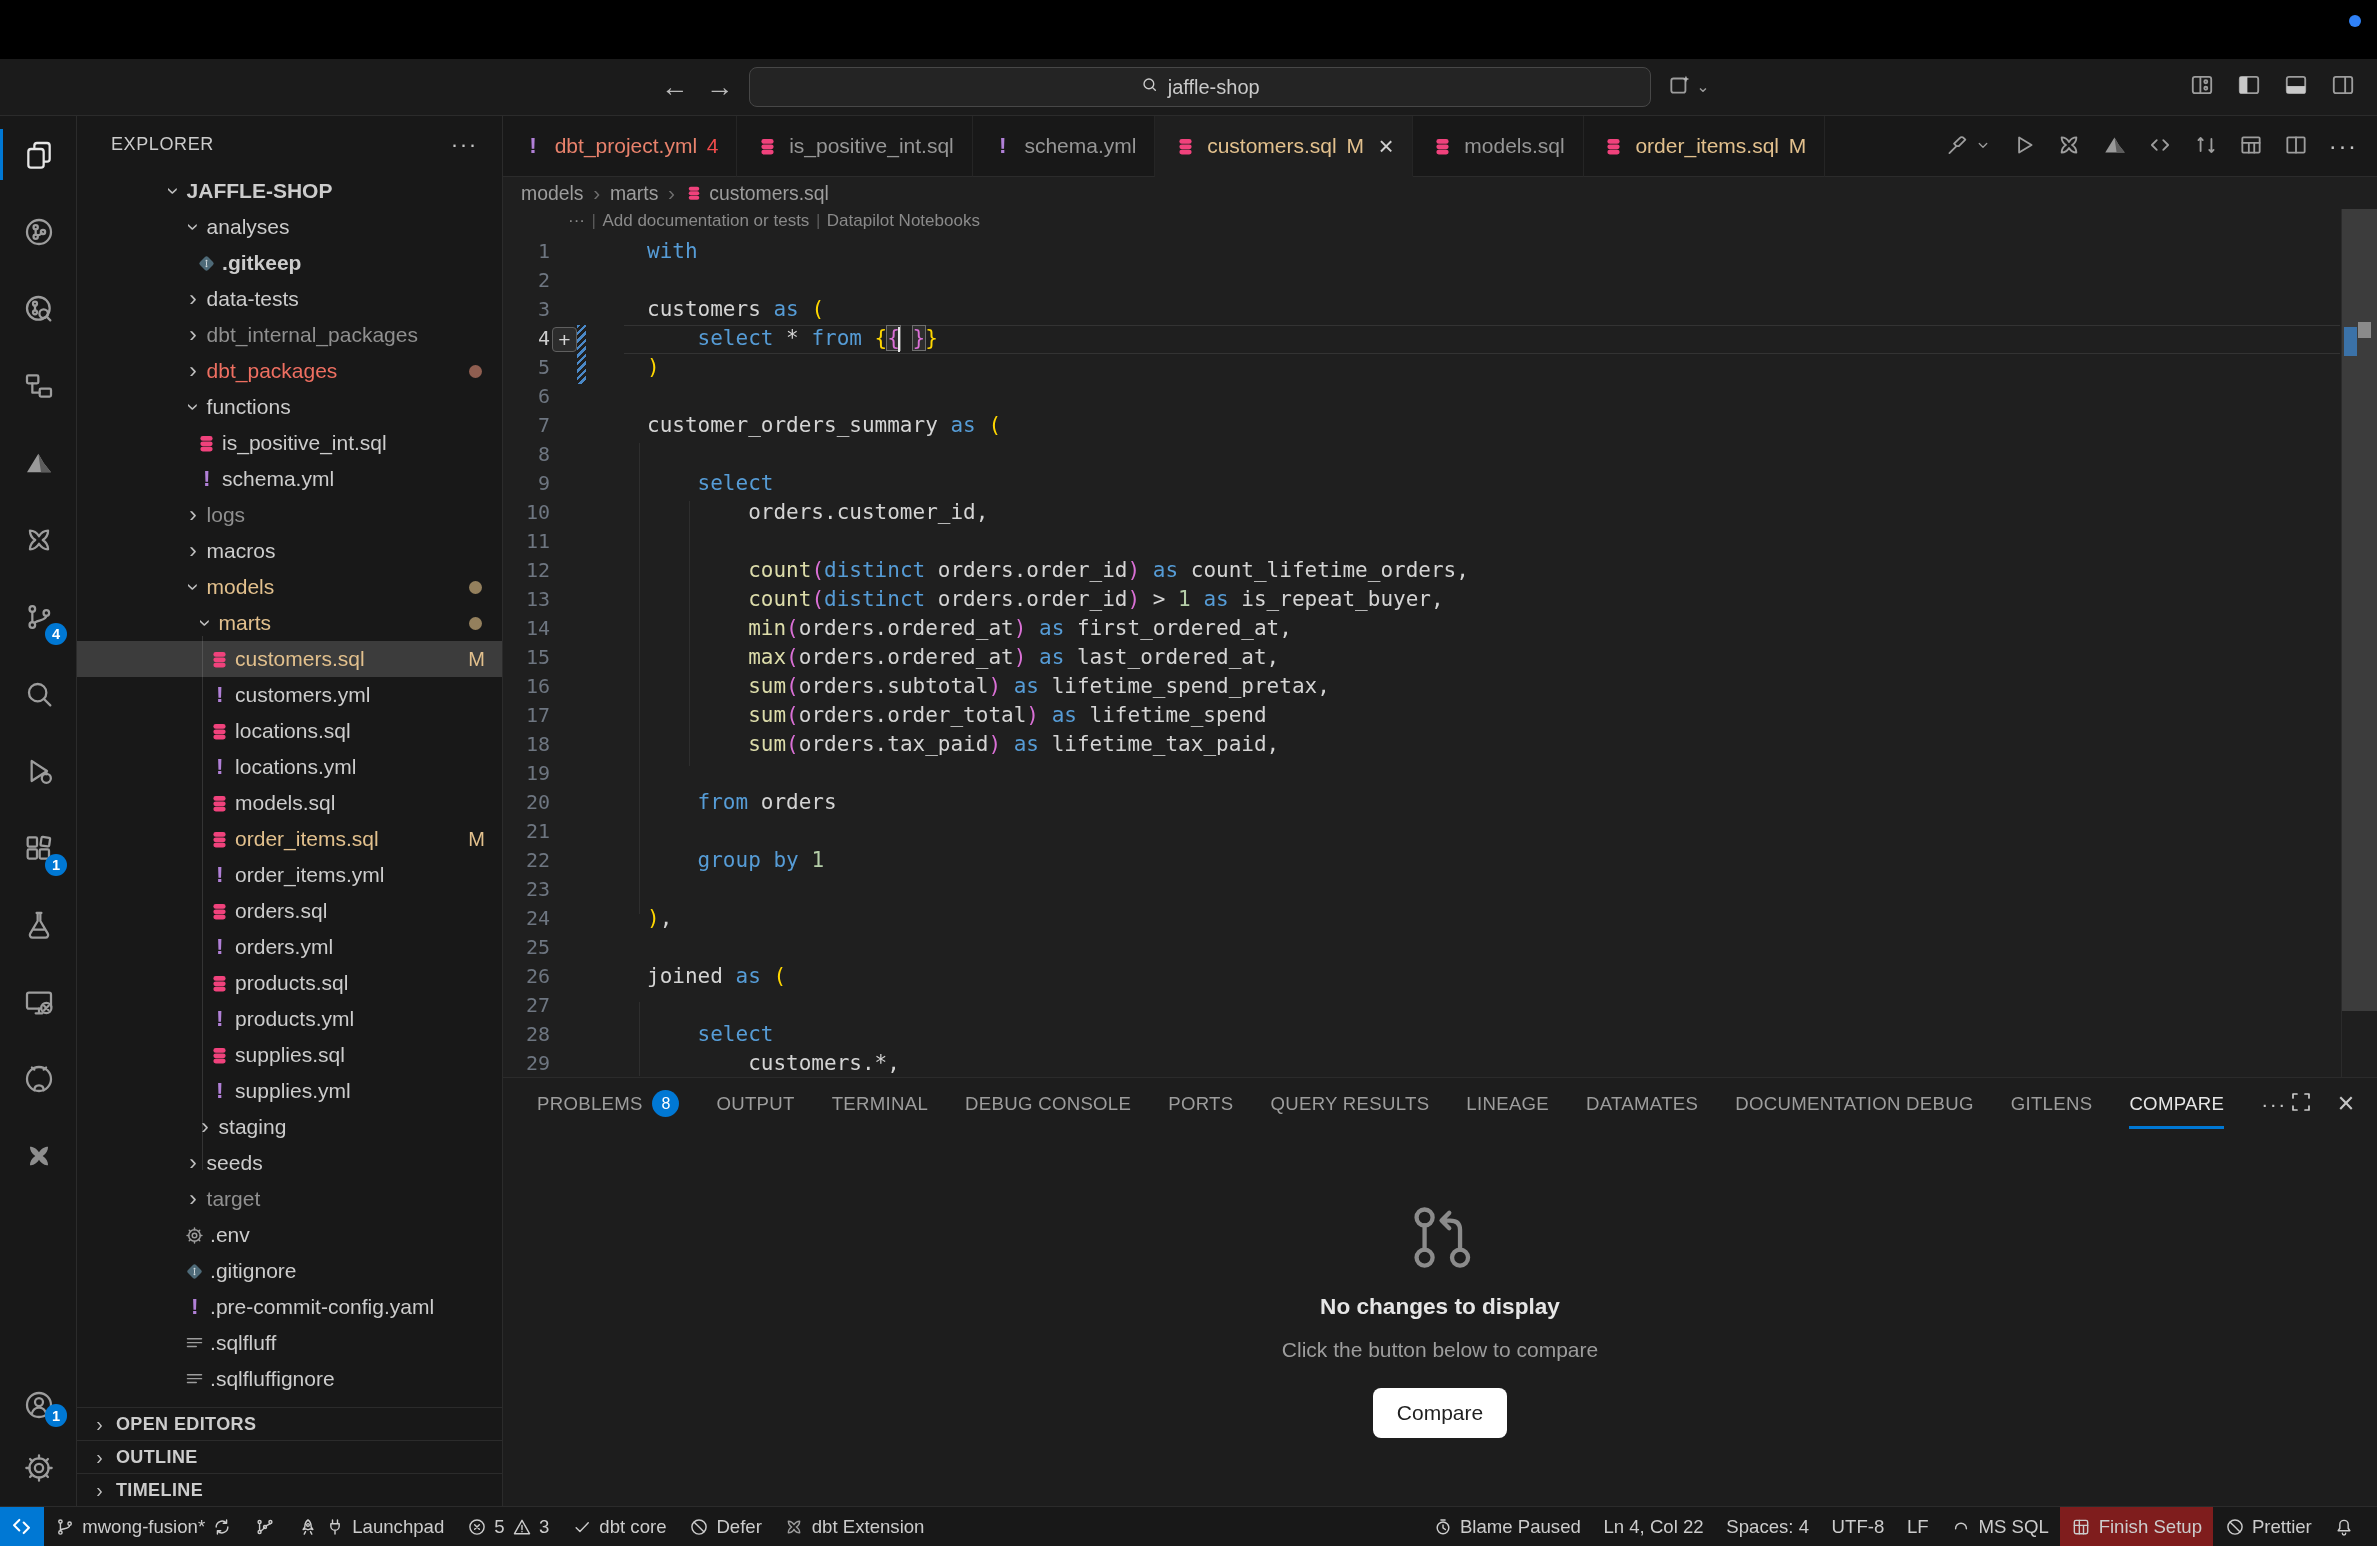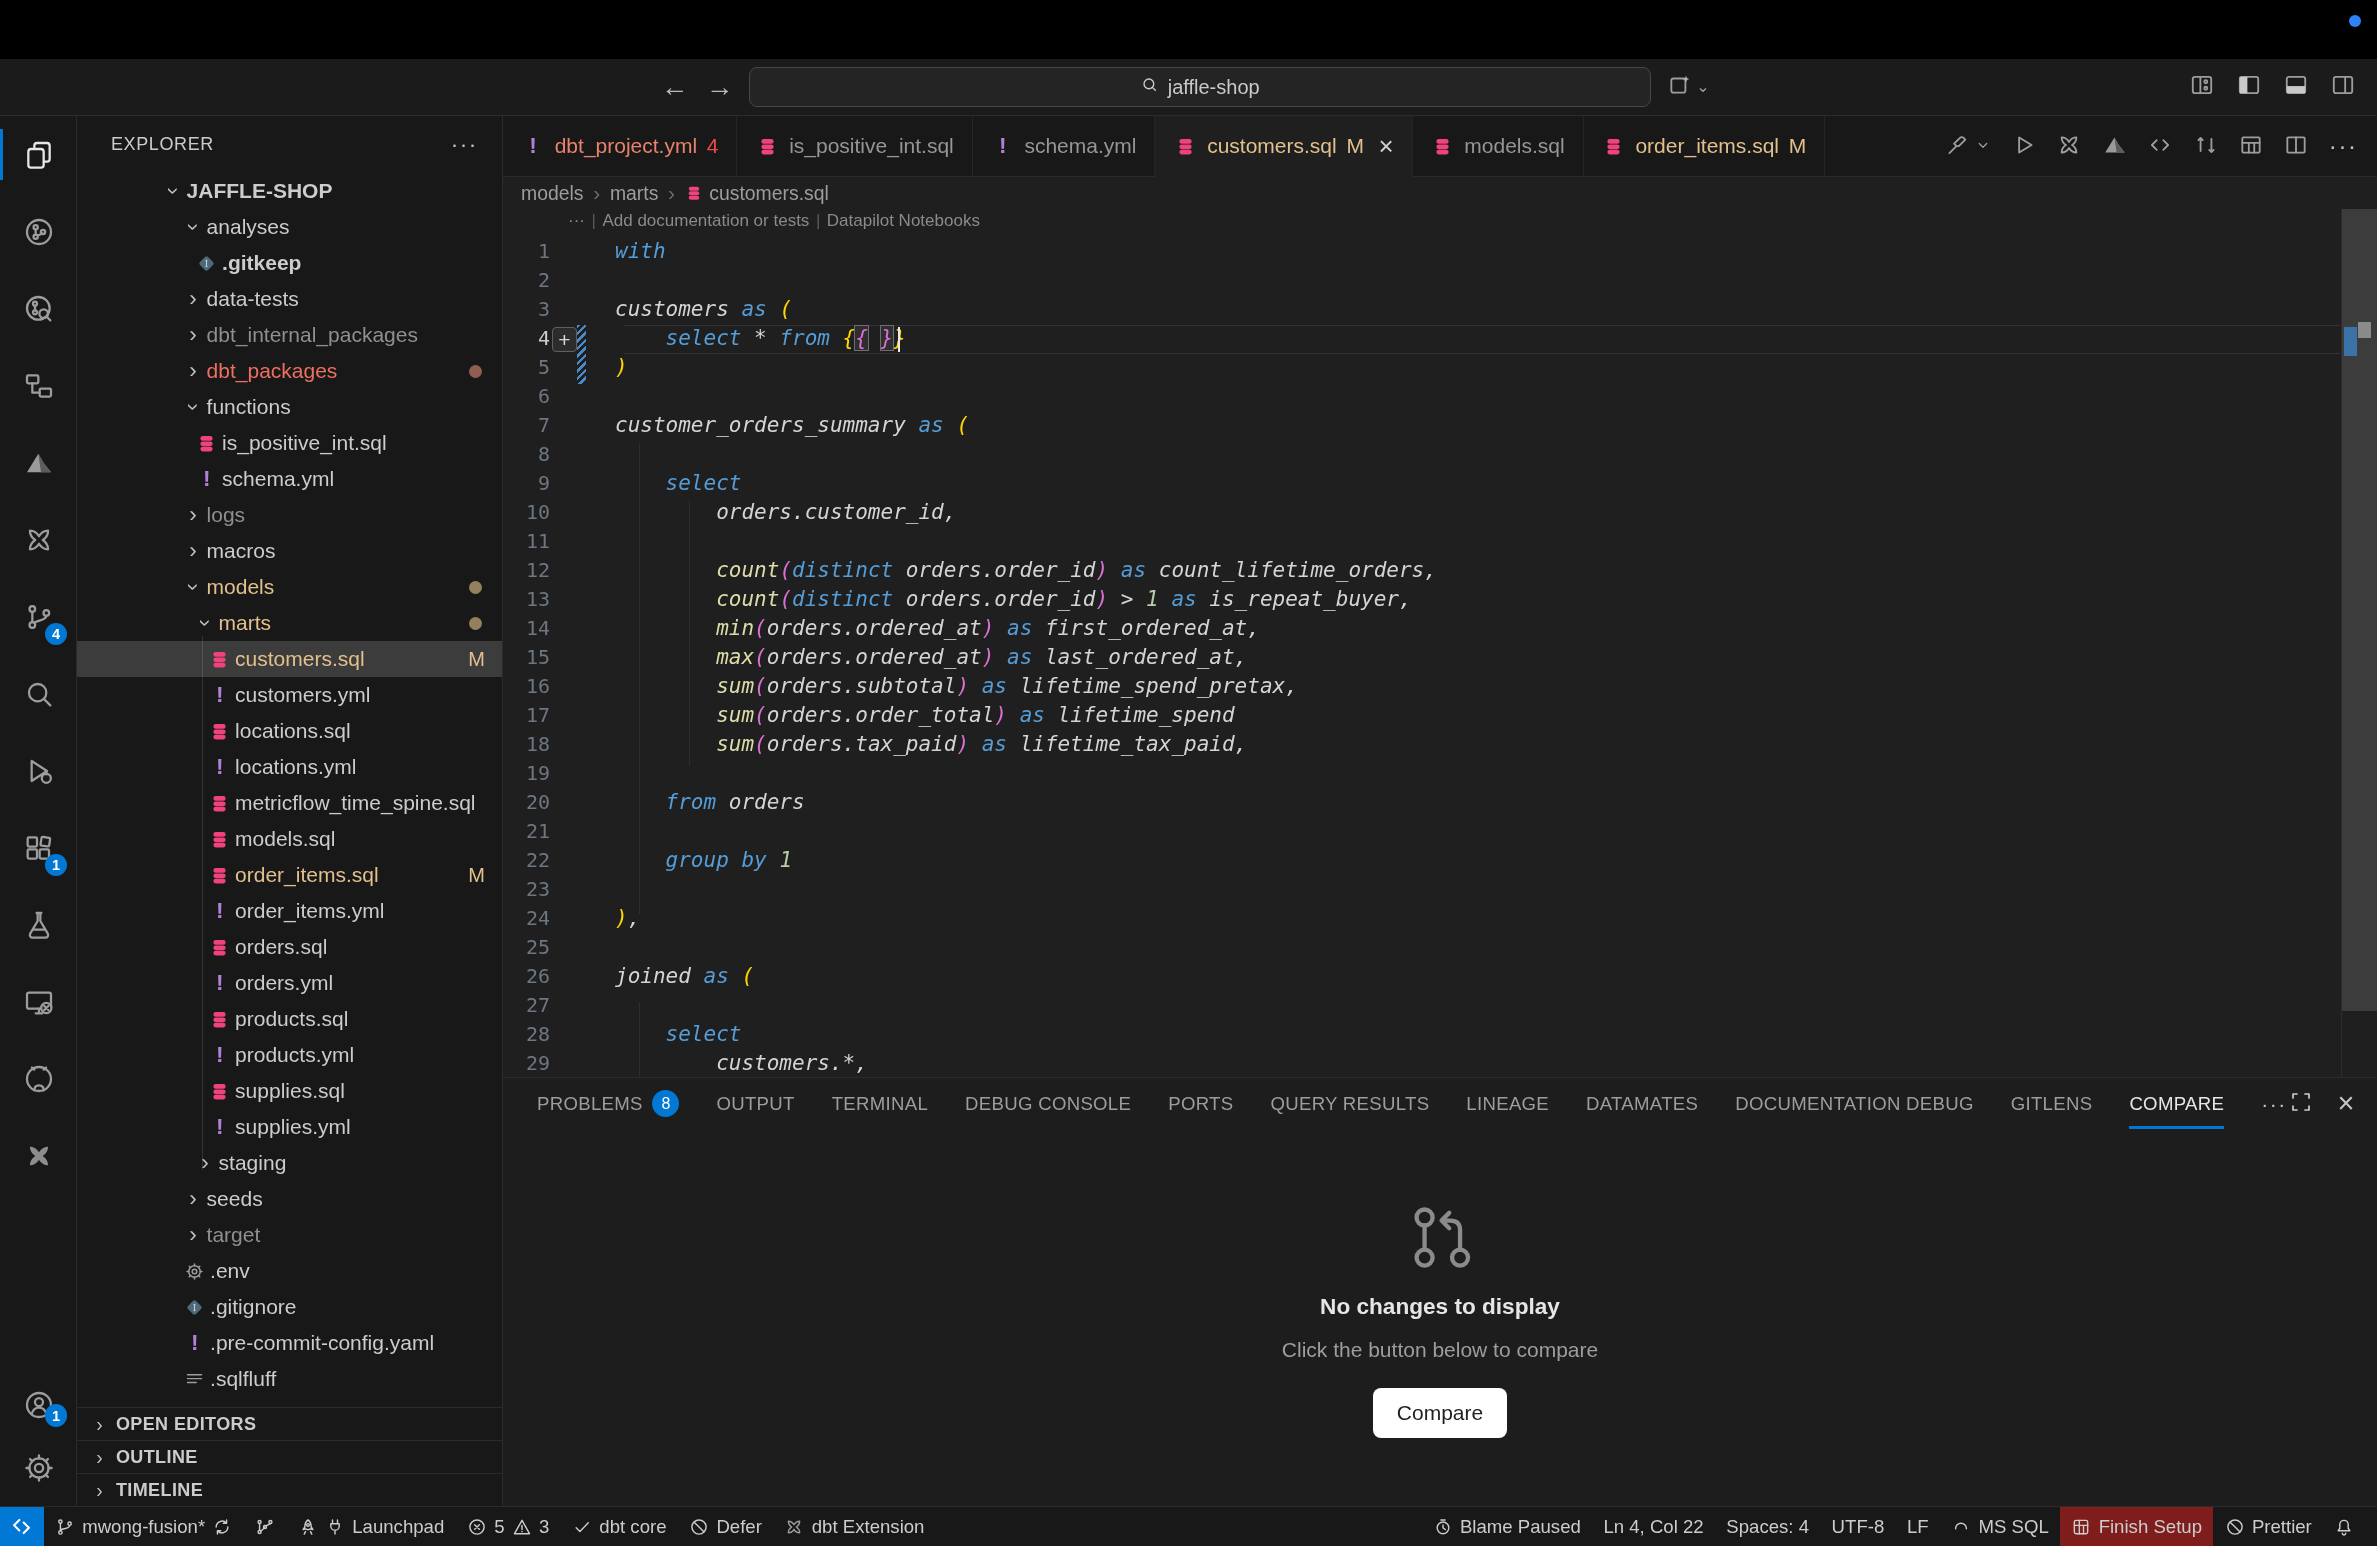--- a/index.html
+++ b/index.html
@@ -77,21 +77,21 @@
   .breadcrumb .sep { color:#6e6e6e; font-size:21px; }
   .breadcrumb svg { width:18px; height:18px; }
 
   
   .viewport { position:absolute; left:0; top:93px; width:1874px; height:868px; overflow:hidden; background:#1f1f1f; }
   .codelens { position:absolute; left:65px; top:1.6px; font-size:17px; color:#8a8a8a; }
   .codelens .bar { color:#5a5a5a; padding:0 6.5px; }
   .gutter { position:absolute; left:0; top:27.5px; width:47px; text-align:right; }
   .gutter div { height:29px; line-height:29px; font-family:"DejaVu Sans Mono",monospace; font-size:20px; color:#6e7681; }
   .gutter div.cur { color:#cccccc; }
-  .codelines { position:absolute; left:112px; top:27.5px;font-style:italic; }
+  .codelines { position:absolute; left:144px; top:27.5px; }
   .codelines .cl { height:29px; line-height:29px; font-family:"DejaVu Sans Mono",monospace;
     font-size:21px; white-space:pre; color:#d4d4d4; }
   .tk-kw { color:var(--kw); } .tk-fn { color:var(--fn); } .tk-num { color:var(--num); }
   .tk-p1 { color:var(--p1); } .tk-p2 { color:var(--p2); } .tk-id { color:var(--txt); } .tk-pl { color:var(--txt); }
   .tk-p2b { color:var(--p2); outline:0.8px solid #6e6e6e; outline-offset:-0.8px; background:rgba(90,90,90,0.25); }
   .curline { position:absolute; left:121px; right:37px; top:116px; height:29px;
     border-top:0.8px solid rgba(255,255,255,0.09); border-bottom:0.8px solid rgba(255,255,255,0.09); }
   .hatch { position:absolute; left:74px; width:9px; top:116px; height:59px;
     background:repeating-linear-gradient(135deg,#4a88c7 0,#4a88c7 2.4px,#1f1f1f 2.4px,#1f1f1f 5.3px); }
   .plusbox { position:absolute; left:49px; top:118px; width:25px; height:25px; background:#2c2c2c;
@@ -420,32 +420,20 @@
           <div class="trow" style="padding-left: 129px;">
             <span class="ficon">
               <svg viewBox="0 0 24 24">
                 <g fill="#f0427c">
                   <rect x="5" y="3.5" width="14" height="5.4" rx="2.7"></rect>
                   <rect x="5" y="9.6" width="14" height="5.4" rx="2.7"></rect>
                   <rect x="5" y="15.7" width="14" height="5.4" rx="2.7"></rect>
                 </g>
               </svg>
             </span>
-            <span class="lbl">metricflow_time_spine.sql</span>
-          </div>
-          <div class="trow" style="padding-left: 129px;">
-            <span class="ficon">
-              <svg viewBox="0 0 24 24">
-                <g fill="#f0427c">
-                  <rect x="5" y="3.5" width="14" height="5.4" rx="2.7"></rect>
-                  <rect x="5" y="9.6" width="14" height="5.4" rx="2.7"></rect>
-                  <rect x="5" y="15.7" width="14" height="5.4" rx="2.7"></rect>
-                </g>
-              </svg>
-            </span>
             <span class="lbl">models.sql</span>
           </div>
           <div class="trow" style="padding-left: 129px;">
             <span class="ficon">
               <svg viewBox="0 0 24 24">
                 <g fill="#f0427c">
                   <rect x="5" y="3.5" width="14" height="5.4" rx="2.7"></rect>
                   <rect x="5" y="9.6" width="14" height="5.4" rx="2.7"></rect>
                   <rect x="5" y="15.7" width="14" height="5.4" rx="2.7"></rect>
                 </g>

